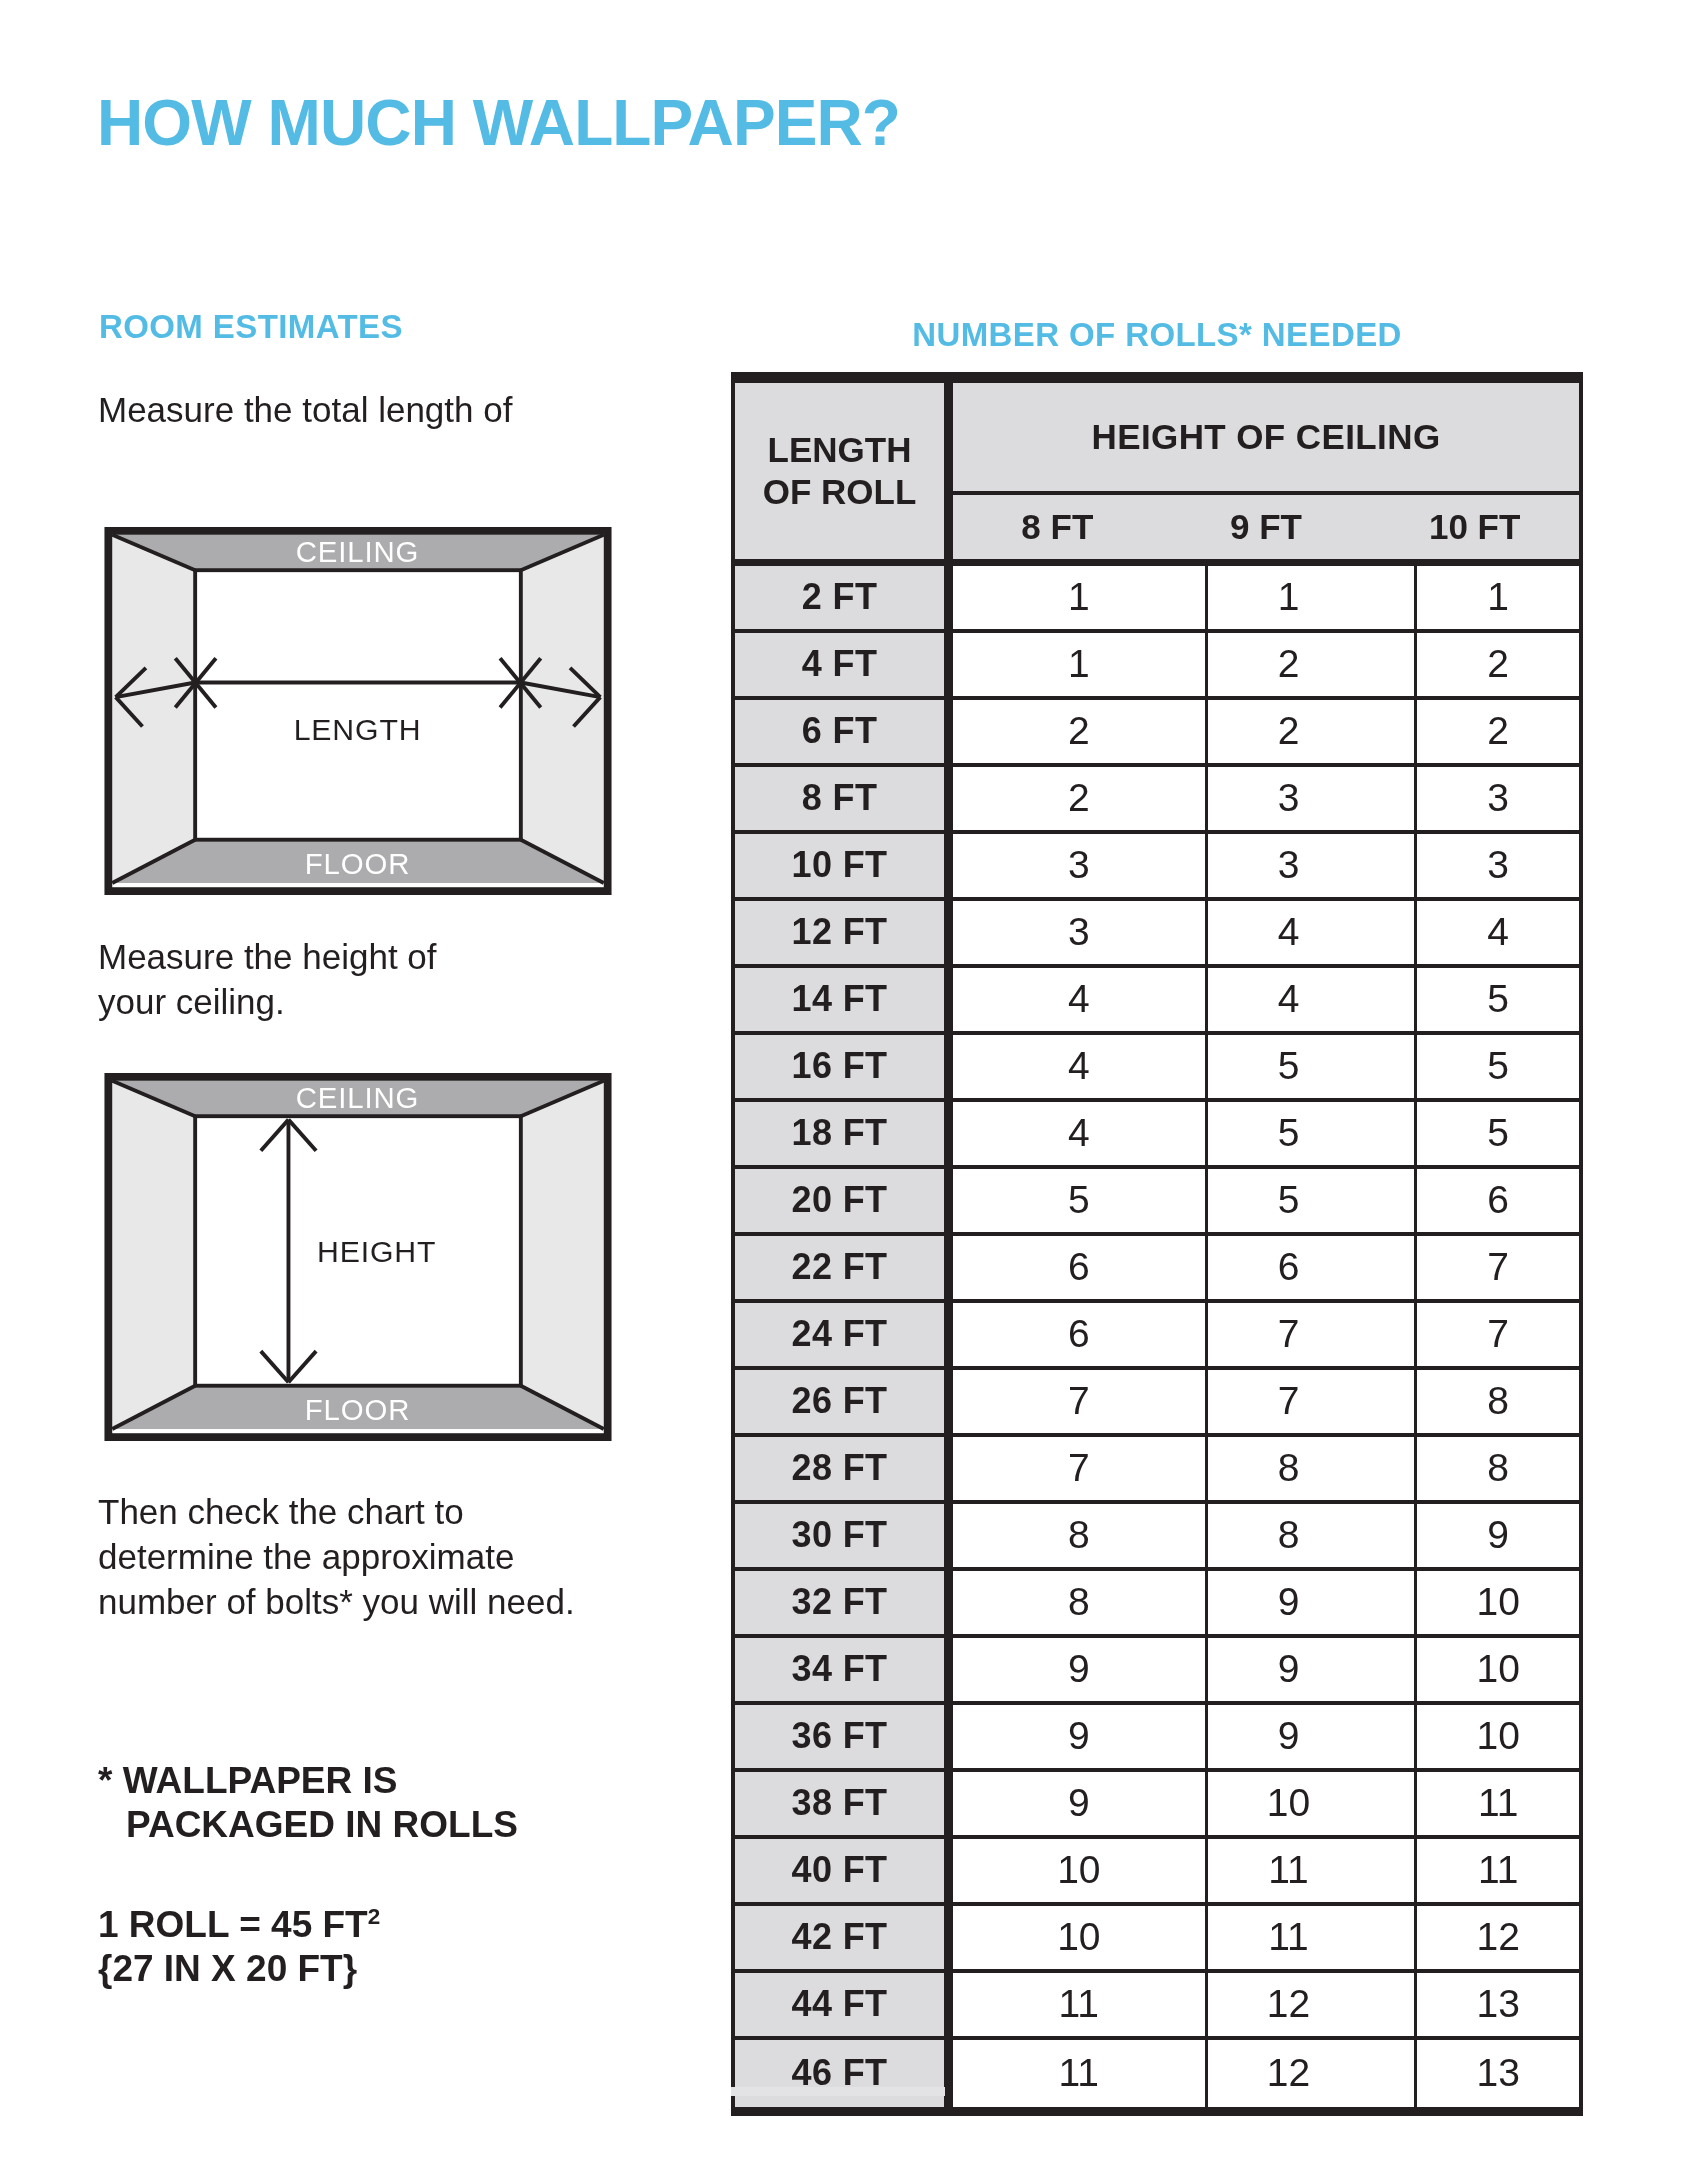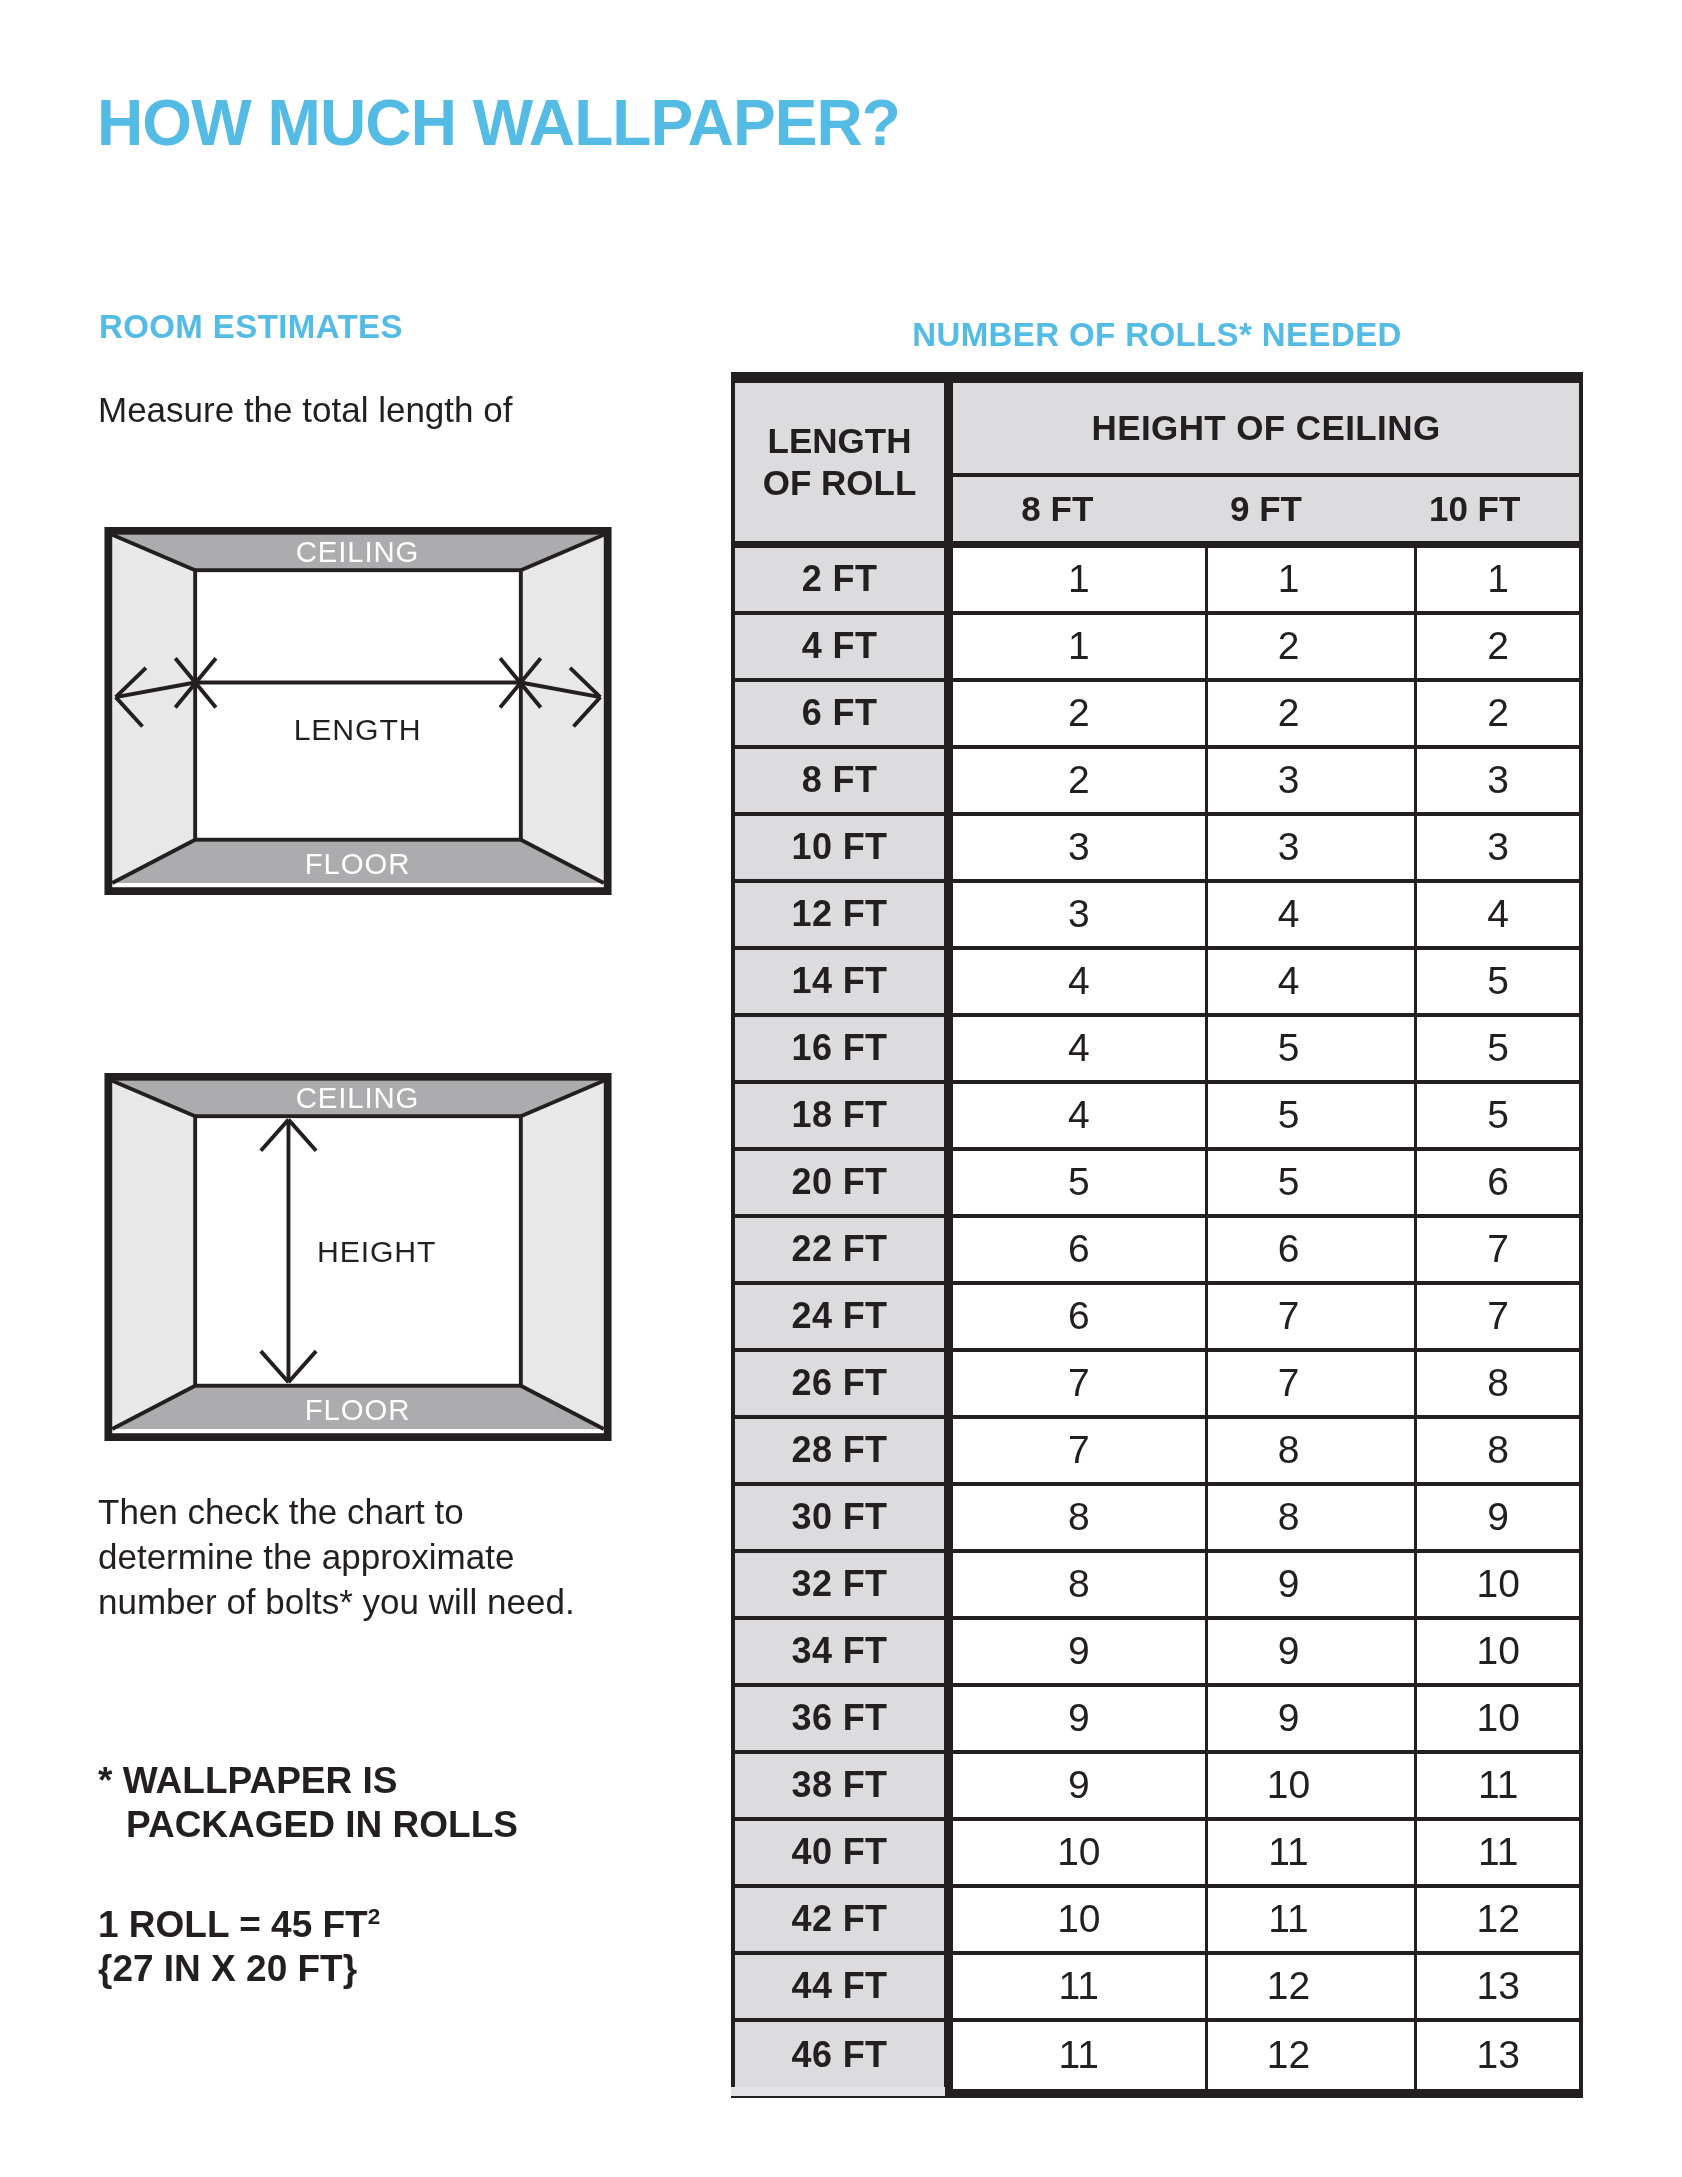--- a/index.html
+++ b/index.html
@@ -46,21 +46,21 @@
     border-left: 4.3px solid #231F20; border-right: 4.3px solid #231F20;
     border-top: 11.2px solid #231F20; border-bottom: 9.5px solid #231F20;
   }
   .thead { display: flex; background: #DCDCDE; }
   .th-left {
     width: 218px; border-right: 9.5px solid #231F20;
     display: flex; flex-direction: column; justify-content: center; align-items: center;
     font-weight: bold; font-size: 35px; line-height: 42px; text-align: center;
   }
   .th-right { flex: 1; display: flex; flex-direction: column; }
-  .hoc { height: 90px; display: flex; align-items: center; justify-content: center; font-weight: bold; font-size: 35px; letter-spacing: 0.4px; }
+  .hoc { height: 108px; display: flex; align-items: center; justify-content: center; font-weight: bold; font-size: 35px; letter-spacing: 0.4px; }
   .hoc-rule { height: 3.5px; background: #231F20; }
   .sub-row { height: 64px; display: flex; }
   .sub-cell { flex: 1; display: flex; align-items: center; justify-content: center; font-weight: bold; font-size: 35px; }
   .header-rule { height: 7px; background: #231F20; }
   .trow { display: flex; height: 67px; border-bottom: 4.3px solid #231F20; gap: 45px; }
   .trow:last-child { border-bottom: none; }
   .tcell { display: flex; align-items: center; justify-content: center; }
   .row-label {
     width: 218px; background: #DCDCDE; border-right: 9.5px solid #231F20;
     font-weight: bold; font-size: 36px; letter-spacing: 0.4px;
@@ -105,20 +105,24 @@
       <line class="dline" x1="129" y1="152" x2="82" y2="209"></line>
       <line class="dline" x1="458" y1="152" x2="505" y2="209"></line>
       <line class="dline" x1="505" y1="152" x2="458" y2="209"></line>
     </g>
     <rect x="4.5" y="4.5" width="578" height="417" fill="none" stroke="#231F20" stroke-width="9"></rect>
     <text class="wlabel" x="293" y="41" text-anchor="middle">CEILING</text>
     <text class="wlabel" x="293" y="402" text-anchor="middle">FLOOR</text>
     <text class="dlabel" x="293" y="247" text-anchor="middle">LENGTH</text>
   </svg>
 
+  <div class="body-text" id="para2">
+    <div>Measure the height of</div>
+    <div>your ceiling.</div>
+  </div>
 
   <svg class="diagram" id="diagram2" viewBox="0 0 587 426">
     <polygon points="9,9 105,50 105,362 9,412" fill="#E8E8E9"></polygon>
     <polygon points="578,9 482,50 482,362 578,412" fill="#E8E8E9"></polygon>
     <polygon points="9,9 578,9 482,50 105,50" fill="#ACACAE"></polygon>
     <polygon points="9,412 578,412 482,362 105,362" fill="#ACACAE"></polygon>
     <line class="dline" x1="9" y1="9" x2="105" y2="50"></line>
     <line class="dline" x1="578" y1="9" x2="482" y2="50"></line>
     <line class="dline" x1="9" y1="412" x2="105" y2="362"></line>
     <line class="dline" x1="578" y1="412" x2="482" y2="362"></line>

